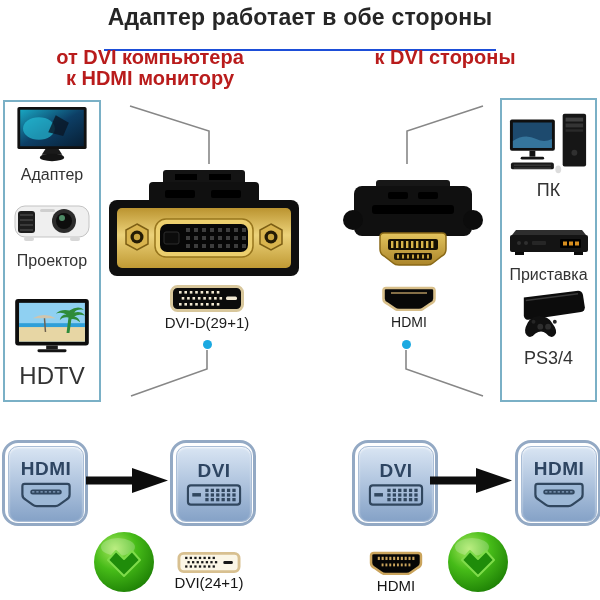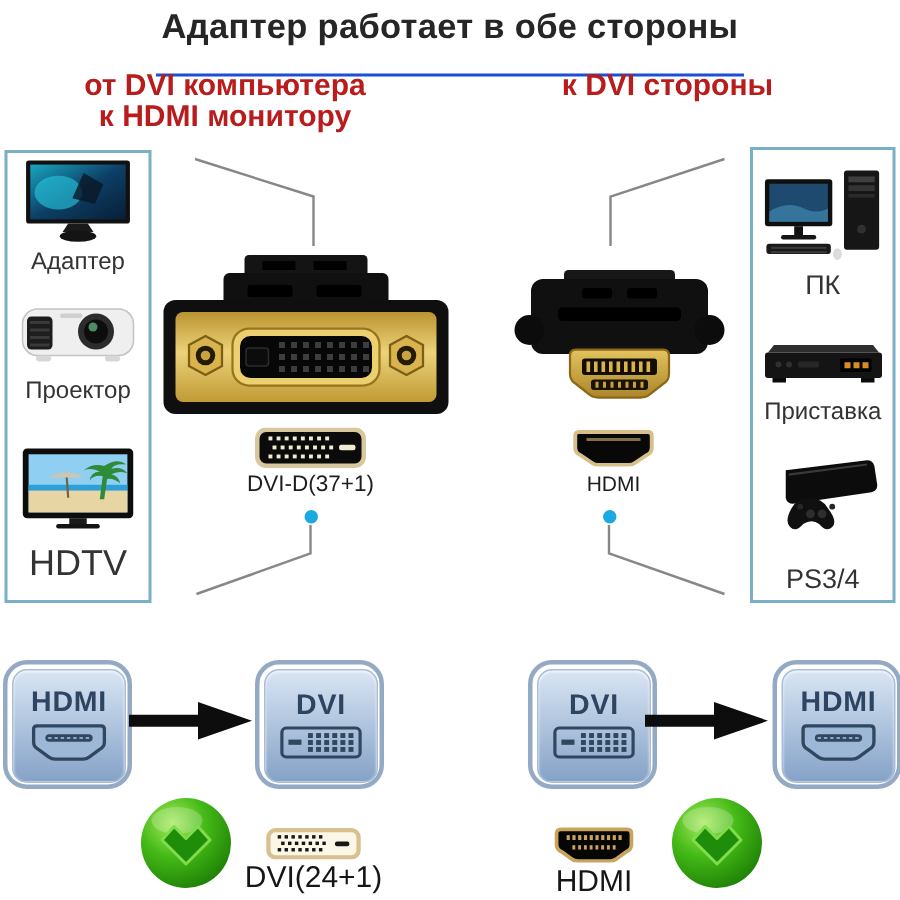--- a/index.html
+++ b/index.html
@@ -23,21 +23,21 @@
   
   .cap{font-size:15px;color:#1d1d1d;text-align:center;}
   .dot{width:9px;height:9px;border-radius:50%;background:#1ba9e1;}
   
   .flow-box{width:74px;height:74px;border:3px solid #93a9c4;border-radius:16px;background:#fff;padding:3px;}
   .flow-inner{width:100%;height:100%;border-radius:10px;border:1px solid #a9bdd6;
               background:linear-gradient(180deg,#d9e5f3 0%,#b3c7e0 45%,#85a2c7 100%);
               display:flex;flex-direction:column;align-items:center;justify-content:center;gap:3px;
               box-shadow:inset 0 1px 2px rgba(255,255,255,.8);}
   .flow-label{font-size:19px;font-weight:bold;color:#2e4562;letter-spacing:.5px;line-height:19px;}
-  .result-label{font-size:20px;color:#161616;text-align:center;}
+  .result-label{font-size:15px;color:#161616;text-align:center;}
   svg{display:block;}
 </style>
 </head>
 <body>
 
 <div class="canvas">
 
   <svg width="0" height="0" class="abs" aria-hidden="true">
     <defs>
       <linearGradient id="gold" x1="0" y1="0" x2="0" y2="1">
@@ -155,21 +155,21 @@
           <rect x="6" y="57" width="38" height="1.5" fill="#3a3a3a"></rect>
         <rect x="56" y="2" width="24" height="54" rx="2" fill="#161616"></rect>
         <rect x="59" y="6" width="18" height="4" fill="#3f3f3f"></rect>
         <rect x="59" y="12" width="18" height="4" fill="#343434"></rect>
         <rect x="59" y="18" width="18" height="2.5" fill="#2a2a2a"></rect>
         <circle cx="68" cy="42" r="3" fill="#303030"></circle>
         <ellipse cx="51.5" cy="59" rx="3" ry="4" fill="#dcdcdc"></ellipse>
       </svg>
       <div class="p-label" style="font-size:18px;">ПК</div>
     </div>
-    <div class="p-item" style="top:200px;gap:12px;">
+    <div class="p-item" style="top:184px;">
       <svg width="78" height="62" viewBox="0 0 80 64">
         <path d="M14 14 L70 7 Q74 7 75 11 L77 24 Q77 28 73 29 L19 37 Q15 37 14 33 Z" fill="#0c0c0c"></path>
         <path d="M16 17 L70 10" stroke="#3a3a3a" stroke-width="1.5" fill="none"></path>
         <path d="M18 40 q4 -7 12 -7 q9 0 13 7 q7 9 3 13 q-4 4 -9 -2 q-5 -4 -11 0 q-5 6 -9 2 q-4 -4 1 -13 z" fill="#101010"></path>
         <circle cx="31" cy="44" r="3" fill="#2e2e2e"></circle>
           <circle cx="39" cy="44" r="3" fill="#2e2e2e"></circle>
         <circle cx="24" cy="39" r="2" fill="#262626"></circle>
           <circle cx="46" cy="39" r="2" fill="#262626"></circle>
       </svg>
       <div class="p-label" style="font-size:18px;">PS3/4</div>
@@ -278,21 +278,21 @@
         <rect x="14.4" y="18" width="2.6" height="2.6"></rect>
         <rect x="19.8" y="18" width="2.6" height="2.6"></rect>
         <rect x="25.2" y="18" width="2.6" height="2.6"></rect>
         <rect x="30.6" y="18" width="2.6" height="2.6"></rect>
         <rect x="36" y="18" width="2.6" height="2.6"></rect>
         <rect x="41.4" y="18" width="2.6" height="2.6"></rect>
         <rect x="46.8" y="18" width="2.6" height="2.6"></rect>
       <rect x="56" y="11.5" width="11" height="3.6" rx="1.5"></rect>
     </g>
   </svg>
-  <div class="abs cap" style="left:144px;top:314px;width:126px;">DVI-D(37+1)</div>
+  <div class="abs cap" style="left:144px;top:314px;width:126px;">DVI-D(29+1)</div>
   <div class="abs dot" style="left:203px;top:340px;"></div>
 
   <svg class="abs" style="left:382px;top:286px;" width="54" height="25" viewBox="0 0 54 25">
     <path d="M4 2 h46 q2.5 0 2.5 2.5 v8 q0 3.5 -3.5 5 l-7.5 5 q-2 1.5 -4.5 1.5 H17 q-2.5 0 -4.5 -1.5 l-7.5 -5 q-3.5 -1.5 -3.5 -5 v-8 Q1.5 2 4 2 z" fill="#080808" stroke="#d8bf8a" stroke-width="2.6"></path>
     <rect x="9" y="6" width="36" height="2" fill="#caa86a" opacity=".65"></rect>
   </svg>
   <div class="abs cap" style="left:374px;top:314px;width:70px;font-size:14px;">HDMI</div>
   <div class="abs dot" style="left:402px;top:340px;"></div>
 
   <div class="abs flow-box" style="left:2px;top:440px;">

